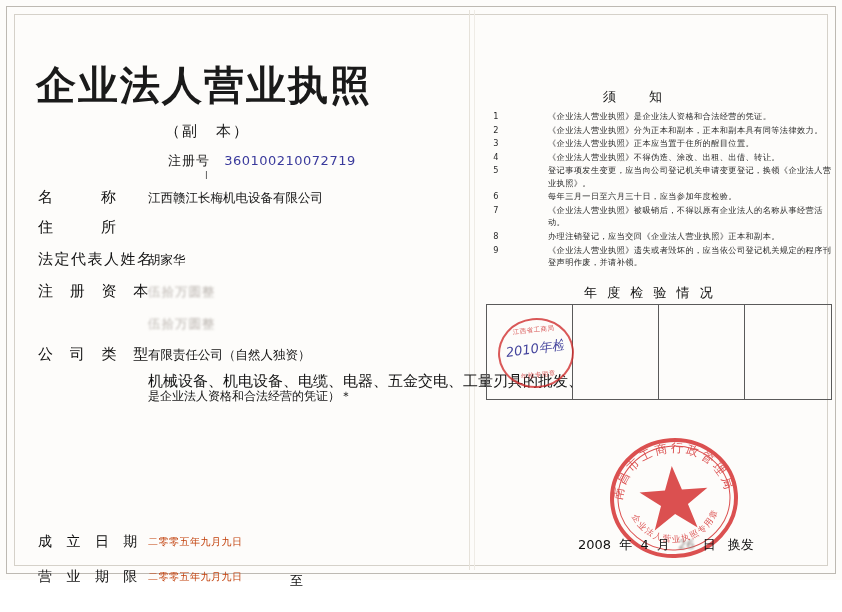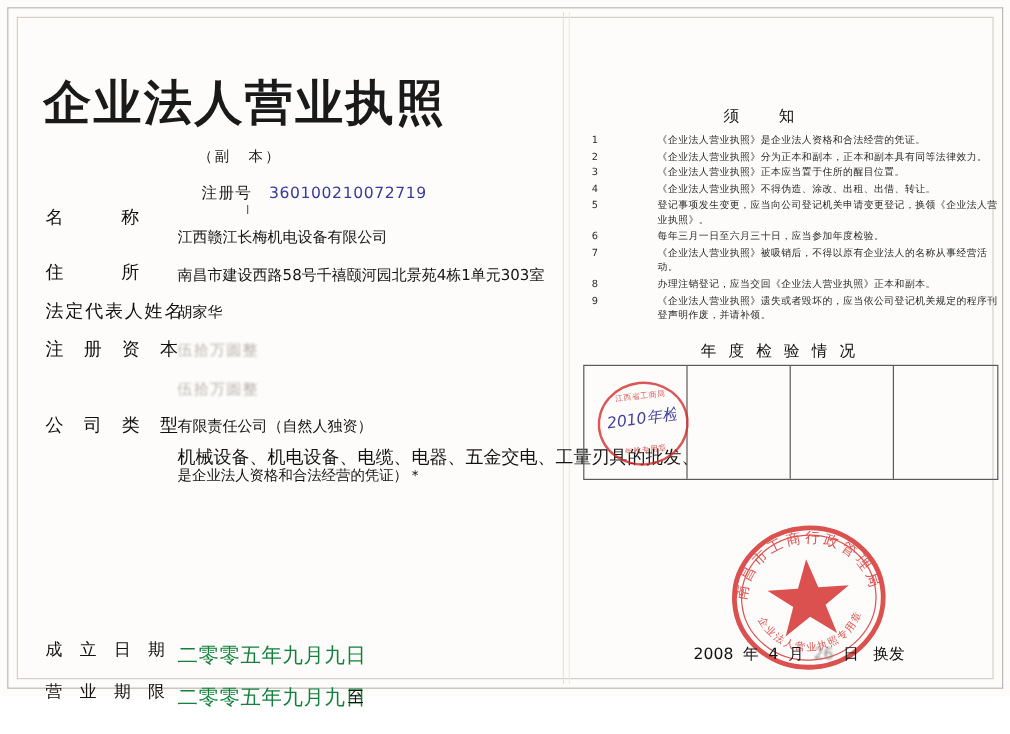--- a/index.html
+++ b/index.html
@@ -72,21 +72,21 @@
     font-weight: bold;
     font-size: 40px;
     letter-spacing: 2px;
     color: #1a1a1a;
     white-space: nowrap;
   }
   .doc-subtitle {
     position: absolute;
     left: 165px;
     top: 122px;
-    font-size: 12px;
+    font-size: 15px;
     color: #1a1a1a;
     letter-spacing: 2px;
   }
   .regno-row {
     position: absolute;
     left: 168px;
     top: 152px;
     font-size: 13px;
     color: #1a1a1a;
     white-space: nowrap;
@@ -154,22 +154,22 @@
     white-space: nowrap;
   }
   .bottom-label {
     display: inline-block;
     width: 112px;
     letter-spacing: 5px;
   }
   .bottom-value {
     position: absolute;
     left: 148px;
-    font-size: 17px;
-    color: #15803d;
+    font-size: 10px;
+    color: #c2410c;
     letter-spacing: 0.5px;
     white-space: nowrap;
   }
   .bottom-value2 {
     position: absolute;
     left: 320px;
     font-size: 13.5px;
     color: #111;
     letter-spacing: 0.5px;
     white-space: nowrap;
@@ -335,29 +335,28 @@
 
     <div class="doc-title">企业法人营业执照</div>
     <div class="doc-subtitle">（副　本）</div>
 
     <div class="regno-row">
       <span class="regno-label">注册号</span>
       <span class="regno-value">360100210072719</span>
     </div>
     <div class="regno-tick">l</div>
 
-    <div class="field" style="top:172px;">
+    <div class="field" style="top:188px;">
       <span class="field-label">名　　称</span>
     </div>
     <div class="field-value" style="top:190px;">江西赣江长梅机电设备有限公司</div>
 
     <div class="field" style="top:218px;">
       <span class="field-label">住　　所</span>
     </div>
-    <div class="field-value" style="top:221px;">南昌市建设西路58号千禧颐河园北景苑4栋1单元303室</div>
 
     <div class="field" style="top:250px;">
       <span class="field-label wide">法定代表人姓名</span>
     </div>
     <div class="field-value" style="top:252px;">胡家华</div>
 
     <div class="field" style="top:282px;">
       <span class="field-label">注 册 资 本</span>
     </div>
     <div class="field-value blur" style="top:284px;">伍拾万圆整</div>

